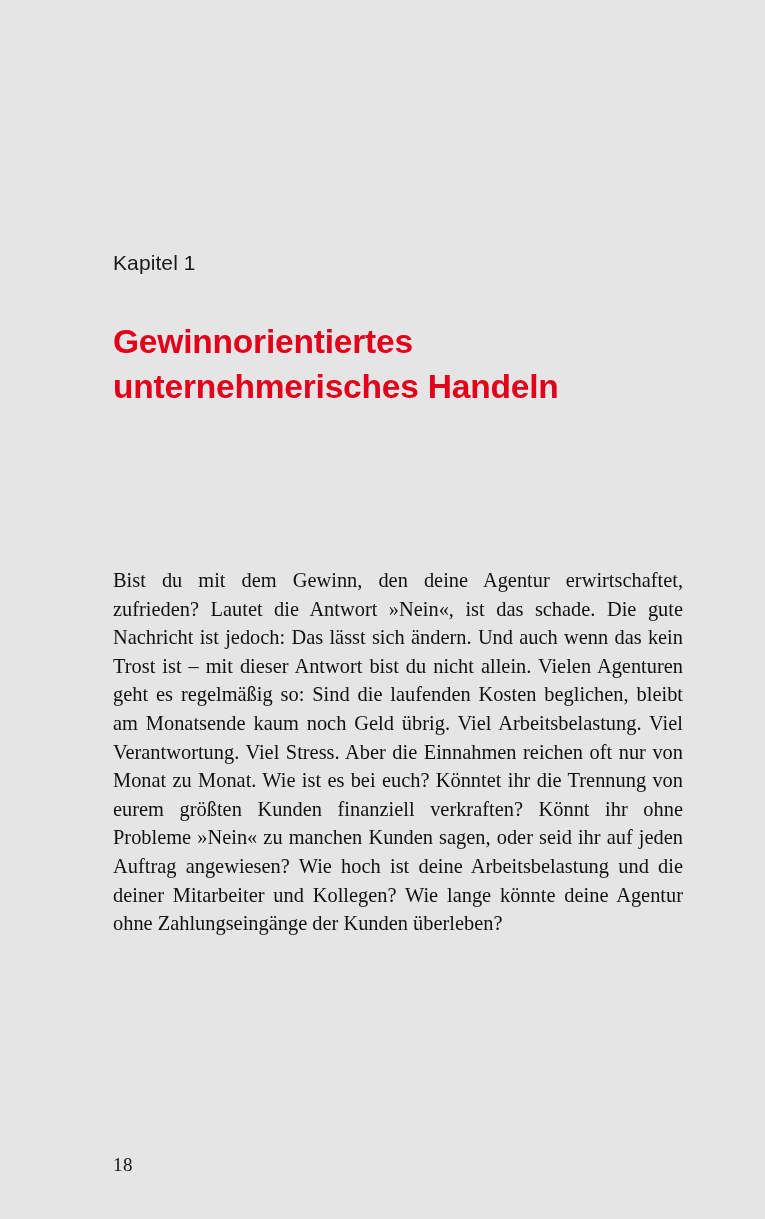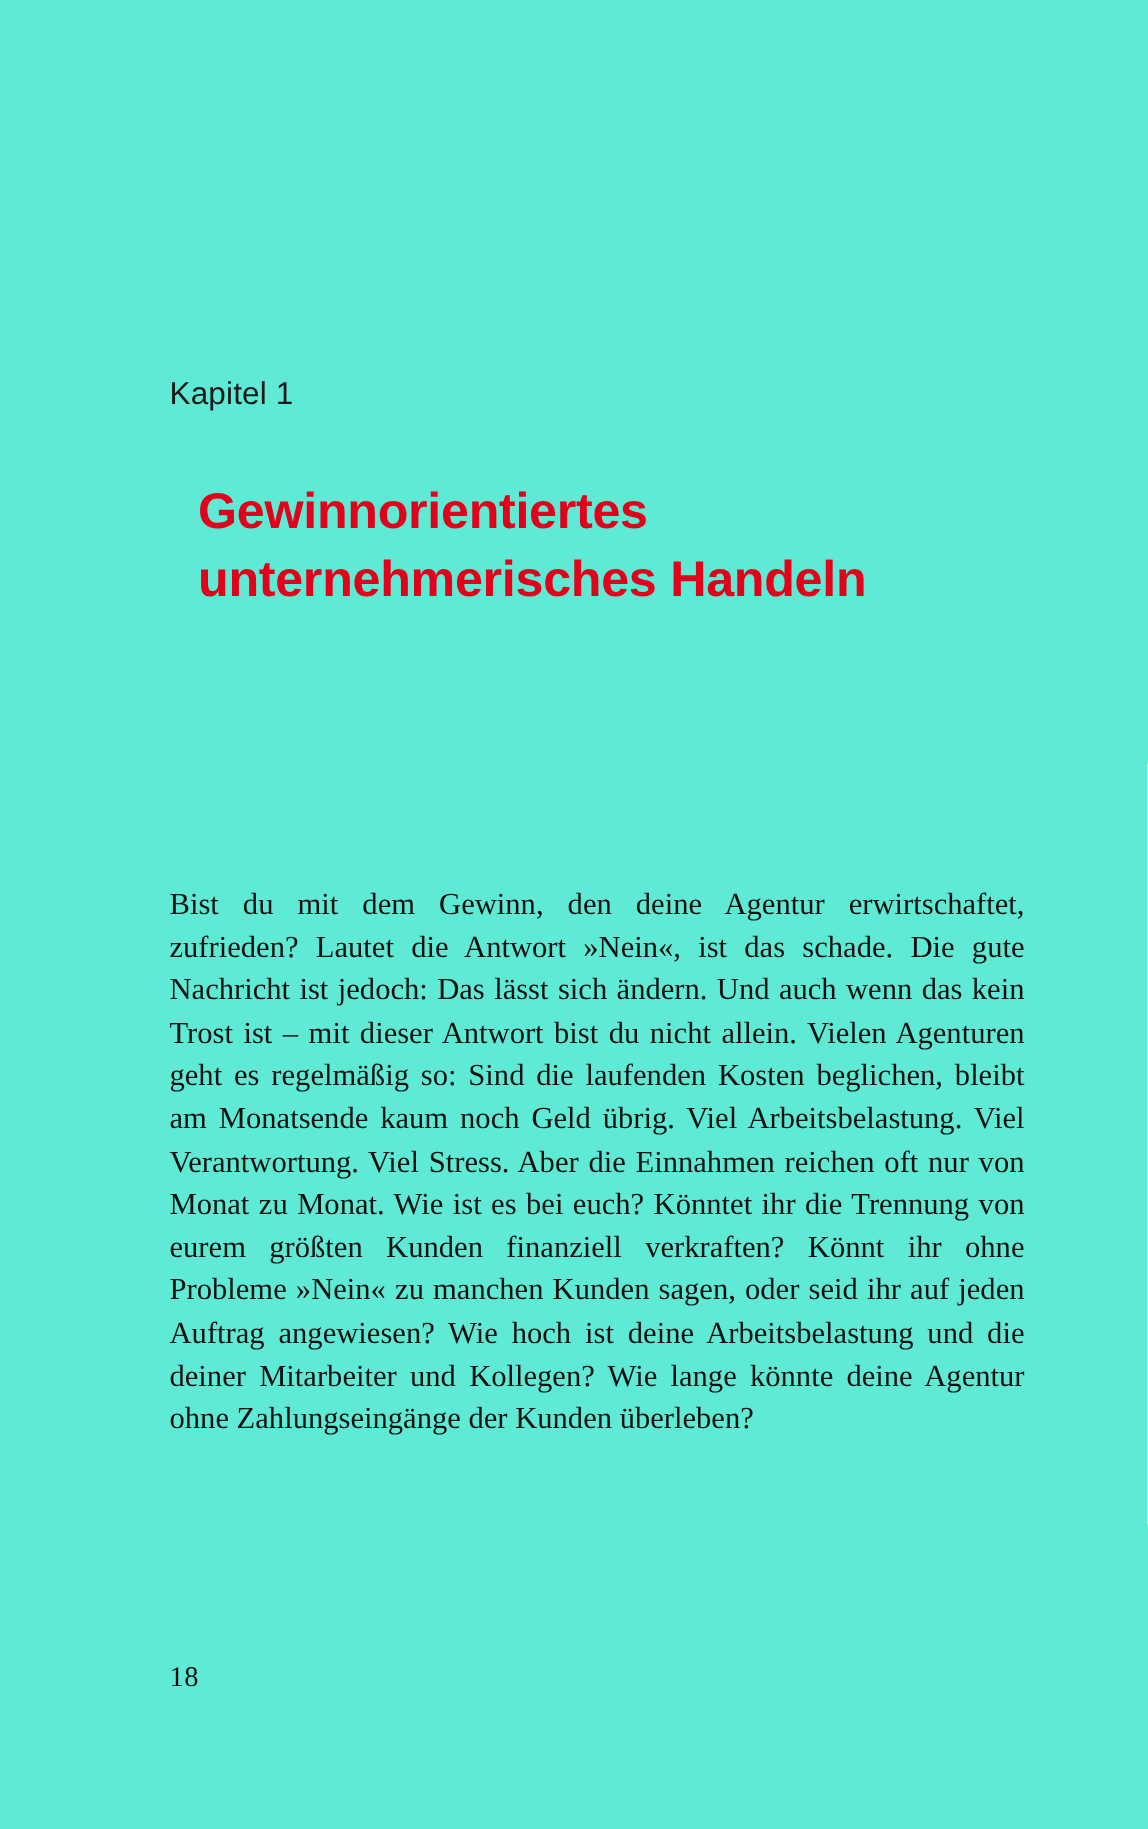--- a/index.html
+++ b/index.html
@@ -6,21 +6,21 @@
   html, body {
     margin: 0;
     padding: 0;
     background: #ffffff;
   }
 
   .page {
     position: relative;
     width: 765px;
     height: 1219px;
-    background: #5eead4;
+    background: #e5e5e5;
     overflow: hidden;
     box-sizing: border-box;
   }
 
   
   .column {
     position: absolute;
     left: 113px;
     width: 570px;
   }
@@ -39,55 +39,53 @@
   
   .chapter-title {
     top: 298px;
     font-family: "Liberation Sans", "DejaVu Sans", sans-serif;
     font-size: 33.5px;
     font-weight: 700;
     line-height: 1.33;
     letter-spacing: -0.2px;
     color: #e2001a;
     white-space: pre-line;
-    margin-left: 19px;
   }
 
   
   .body-copy {
     top: 566px;
     font-family: "Liberation Serif", "DejaVu Serif", serif;
     font-size: 20.4px;
     line-height: 28.6px;
     color: #111111;
     text-align: justify;
     text-justify: inter-word;
     hyphens: manual;
-    margin-top: 23px;
   }
 
   .body-copy p {
     margin: 0;
     text-align: justify;
   }
 
   .body-copy p + p {
     text-indent: 21px;
   }
 
   
   .body-copy p:last-child {
     text-align: justify;
   }
 
   
   .folio {
     position: absolute;
     left: 113px;
-    top: 1108px;
+    top: 1154px;
     font-family: "Liberation Serif", "DejaVu Serif", serif;
     font-size: 19px;
     color: #111111;
     letter-spacing: 0.4px;
   }
 </style>
 </head>
 <body>
 
 <div class="page">

